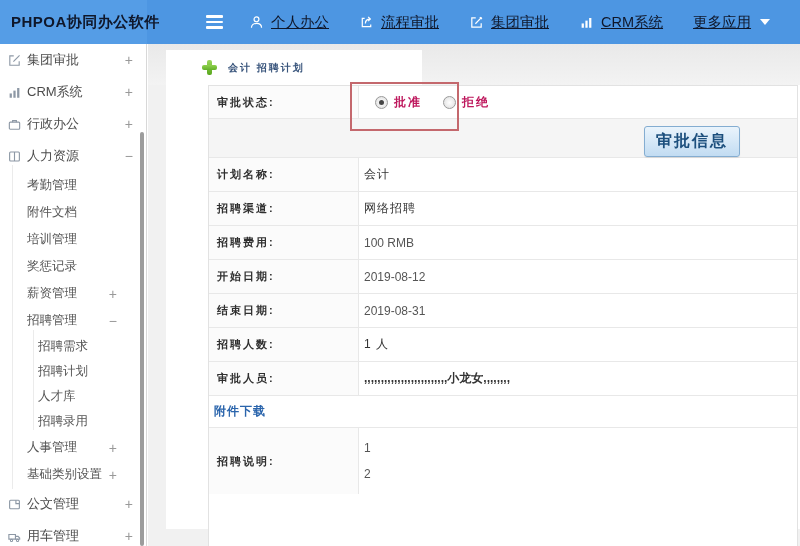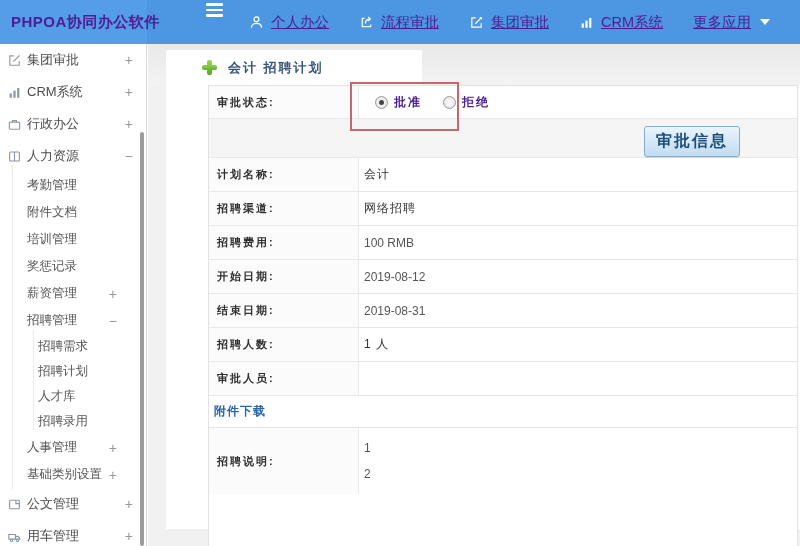--- a/index.html
+++ b/index.html
@@ -1,20 +1,20 @@
 <!DOCTYPE html>
 <html><head>
 <meta charset="utf-8">
 <style>
   * { margin:0; padding:0; box-sizing:border-box; font-family:"Liberation Sans","DejaVu Sans",sans-serif; }
   html,body { background:#ffffff; }
   .screen { position:relative; width:800px; height:546px; overflow:hidden; background:#fff; }
 
   
-  .topbar { position:absolute; left:0; top:0; width:800px; height:44px; background:#4d96e2; display:flex; color:#4c1d95; }
+  .topbar { position:absolute; left:0; top:0; width:800px; height:44px; background:#4d96e2; display:flex; align-items:center; color:#0f172a; }
   .logo { width:147px; height:100%; background:#559de6; display:flex; align-items:center; padding-left:11px; font-size:15px; font-weight:bold; letter-spacing:0.5px; white-space:nowrap; }
   .hamb { margin-left:59px; cursor:pointer; }
   .hamb i { display:block; width:17px; height:2.4px; background:#fff; margin:3.2px 0; border-radius:1px; }
   .topnav { display:flex; align-items:center; margin-left:26px;text-decoration:underline; }
   .tn-item { display:flex; align-items:center; gap:7px; margin-right:30px; font-size:14.5px; cursor:pointer; white-space:nowrap; }
   .tn-item svg { display:block; }
   .caret { width:0; height:0; border-left:5px solid transparent; border-right:5px solid transparent; border-top:6px solid #fff; margin-left:2px; }
 
   
   .sidebar { position:absolute; left:0; top:44px; width:147px; height:502px; background:#fff; border-right:1px solid #d8d8d8; overflow:hidden; }
@@ -30,36 +30,36 @@
   .guide2 { position:absolute; left:33px; top:286px; height:100px; width:1px; background:#ebebeb; }
   .sb-thumb { position:absolute; right:2px; top:88px; bottom:0; width:4px; background:#9c9c9c; border-radius:2px; cursor:pointer; }
 
   
   .content { position:absolute; left:148px; top:44px; width:652px; height:502px; background:#f1f1f1; }
   .tabbar { position:absolute; left:0; top:0; right:0; height:41px; background:linear-gradient(#e9e9e9,#f3f3f3); }
   .tab { position:absolute; left:18px; top:6px; width:256px; height:35px; background:#fff; display:flex; align-items:center; padding-left:36px; }
   .plus { position:relative; width:15px; height:15px; margin-right:11px; flex:0 0 15px; }
   .plus::before { content:""; position:absolute; left:5px; top:0; width:5px; height:15px; background:linear-gradient(#9bd75b,#58a71d); border-radius:2px; }
   .plus::after { content:""; position:absolute; left:0; top:5px; width:15px; height:5px; background:linear-gradient(#8fd04e,#63b028); border-radius:2px; }
-  .page-title { color:#39557c; font-size:13px; font-weight:bold; letter-spacing:2px; white-space:nowrap;text-align:right; }
+  .page-title { color:#39557c; font-size:10px; font-weight:bold; letter-spacing:2px; white-space:nowrap;text-align:right; }
 
   .panel { position:absolute; left:18px; top:41px; right:0; height:444px; background:#fff; }
   .tbl { position:absolute; left:42px; top:0; width:590px; height:514px; border:1px solid #e2e2e2; background:#fff; }
   .row { display:flex; border-bottom:1px solid #e8e8e8; align-items:stretch; }
   .row:last-child { border-bottom:none; }
   .cl { width:150px; flex:0 0 150px; background:#fbfbfb; border-right:1px solid #e8e8e8; display:flex; align-items:center; padding-left:8px; font-size:11px; font-weight:bold; letter-spacing:2px; color:#2f2f2f; white-space:nowrap; }
   .cv { flex:1; display:flex; align-items:center; padding-left:5px; font-size:12px; color:#555; }
   .h33 { height:33px; } .h39 { height:39px; } .h34 { height:34px; } .h32 { height:32px; } .h66 { height:66px; }
   .cv.cjk { font-weight:normal; color:#333; letter-spacing:1px; }
   .cv.commas { font-weight:bold; color:#333; font-size:12px; }
   .btnrow { position:relative; background:#f5f5f5; flex:1; }
   .btn { position:absolute; right:57px; top:7px; background:linear-gradient(#eaf4fc,#c2dcf2); border:1px solid #84add1; border-radius:3px; color:#1c4f7d; font-size:16px; font-weight:bold; letter-spacing:2px; padding:4px 11px; cursor:pointer; box-shadow:0 1px 1px rgba(0,0,0,0.08); }
   .radio { width:13px; height:13px; border-radius:50%; border:1px solid #9a9a9a; background:radial-gradient(#ffffff,#dcdcdc); position:relative; margin:0 6px 0 11px; cursor:pointer; flex:0 0 13px; }
   .radio.checked::after { content:""; position:absolute; left:3px; top:3px; width:5px; height:5px; border-radius:50%; background:#454545; }
-  .radio-label { font-size:12px; font-weight:bold; color:#4c1d95; letter-spacing:2px; cursor:pointer; }
+  .radio-label { font-size:12px; font-weight:bold; color:#be185d; letter-spacing:2px; cursor:pointer; }
   .radio2 { margin-left:21px; }
   .link { color:#2b65ac; font-weight:bold; font-size:12px; letter-spacing:1px; cursor:pointer; }
   .desc { flex-direction:column; align-items:flex-start; justify-content:center; line-height:26px; }
   .redbox { position:absolute; left:202px; top:38px; width:109px; height:49px; border:2px solid #c4686d; z-index:6; pointer-events:none; }
 </style>
 </head>
 <body>
 
 <div class="screen">
 
@@ -274,20 +274,21 @@
         <div class="row h34">
           <div class="cl">结束日期:</div>
           <div class="cv">2019-08-31</div>
         </div>
         <div class="row h34">
           <div class="cl">招聘人数:</div>
           <div class="cv cjk">1 人</div>
         </div>
         <div class="row h34">
           <div class="cl">审批人员:</div>
+          <div class="cv commas">,,,,,,,,,,,,,,,,,,,,,,,,,小龙女,,,,,,,,</div>
         </div>
         <div class="row h32">
           <div class="cv">
               <span class="link">附件下载</span>
             </div>
         </div>
         <div class="row h66">
           <div class="cl">招聘说明:</div>
           <div class="cv desc">
             <span>1</span>

